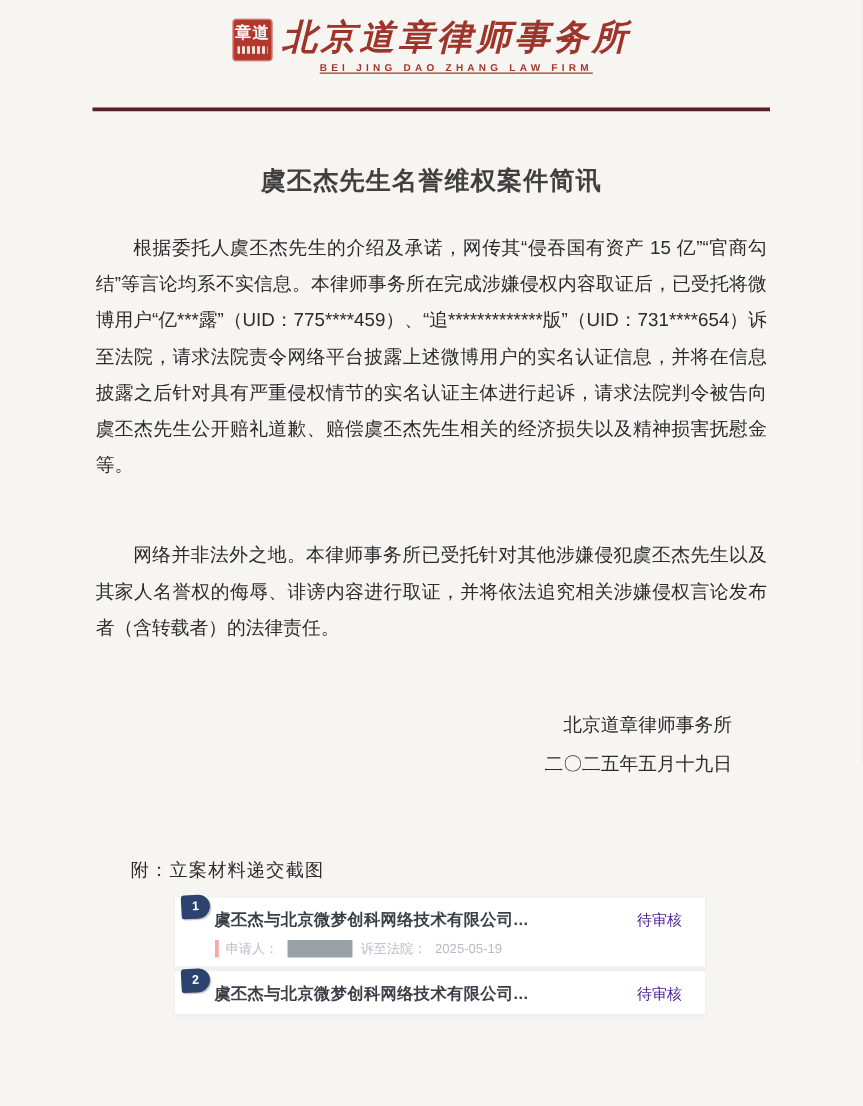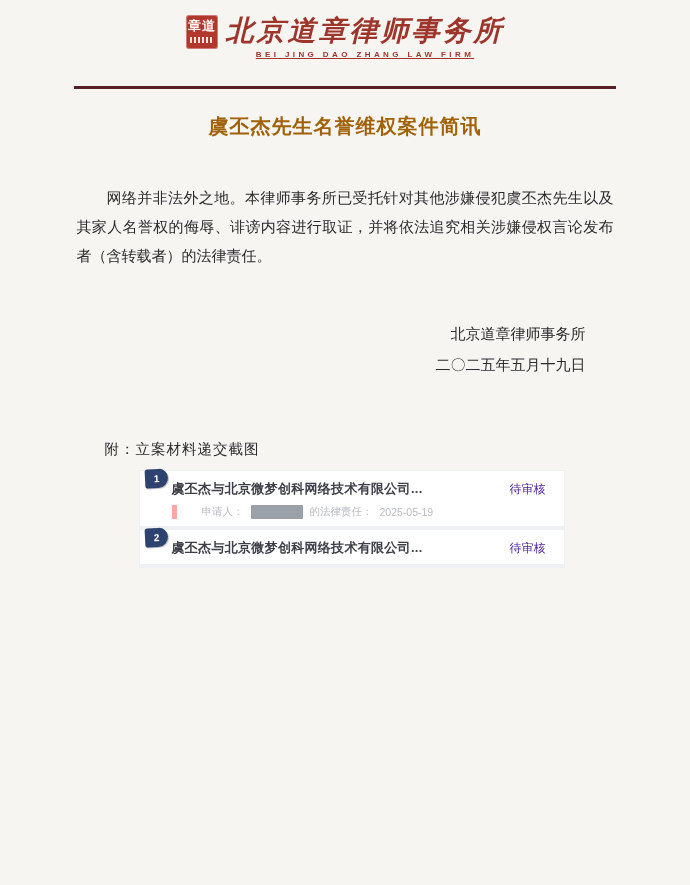--- a/index.html
+++ b/index.html
@@ -37,22 +37,22 @@
     color:#9e352b; font-size:28px; letter-spacing:3px; line-height:1.15;
   }
   .firm-en {
     color:#a3362c; font-size:8px; font-weight:bold;
     letter-spacing:3.4px; margin-top:3px; text-align:center; white-space:nowrap;text-decoration:underline;
   }
   .rule { width:542px; height:3px; background:#571f27; margin:27px auto 0; }
 
   
   .doc-title {
-    text-align:center; font-size:20px; font-weight:bold; color:#a16207;
-    letter-spacing:1px; margin-top:24px;
+    text-align:center; font-size:20px; font-weight:bold; color:#404040;
+    letter-spacing:1px; margin-top:42px;
   }
   .content { width:537px; margin:0 auto; }
   .content p {
     font-size:15px; line-height:29px; color:#2b2b2d;
     text-align:justify; text-indent:2em;
   }
   .p1 { margin-top:26px; }
   .p2 { margin-top:26px; }
   .p3 { margin-top:43px; }
 
@@ -82,21 +82,21 @@
     border-radius:3px 10px 11px 2px;
     transform:rotate(-3deg);
     box-shadow:1px 1px 1px rgba(0,0,0,.25);
   }
   .card-top { display:flex; justify-content:space-between; align-items:center; }
   .case-title { font-size:13px; font-weight:bold; color:#3c3f47; letter-spacing:.3px; }
   .status { font-size:12px; color:#4c1d95; padding-right:8px; flex:0 0 auto; }
   .detail {
     display:flex; align-items:center; gap:7px; margin-top:7px;
     font-size:10.5px; color:#b7bbc3;
-    border-left:5px solid #fca5a5; padding-left:25px;
+    border-left:3px solid #fca5a5; padding-left:6px;
   }
   .redact { width:52px; height:14px; background:#9aa0a8; border-radius:1px; }
 
   
   .page-footer {
     position:absolute; left:0; bottom:13px; width:100%;
     text-align:center; font-size:11.5px; color:#2b2b2d; letter-spacing:3px;
   }
 </style>
 </head>
@@ -117,41 +117,42 @@
         <div class="firm-cn">北京道章律师事务所</div>
         <div class="firm-en">BEI JING DAO ZHANG LAW FIRM</div>
       </div>
     </div>
     <div class="rule"></div>
   </header>
 
   <h1 class="doc-title">虞丕杰先生名誉维权案件简讯</h1>
 
   <main class="content">
+    <p class="p2">根据委托人虞丕杰先生的介绍及承诺，网传其“侵吞国有资产 15 亿”“官商勾结”等言论均系不实信息。本律师事务所在完成涉嫌侵权内容取证后，已受托将微博用户“亿***露”（UID：775****459）、“追*************版”（UID：731****654）诉至法院，请求法院责令网络平台披露上述微博用户的实名认证信息，并将在信息披露之后针对具有严重侵权情节的实名认证主体进行起诉，请求法院判令被告向虞丕杰先生公开赔礼道歉、赔偿虞丕杰先生相关的经济损失以及精神损害抚慰金等。</p>
     <p class="p3">网络并非法外之地。本律师事务所已受托针对其他涉嫌侵犯虞丕杰先生以及其家人名誉权的侮辱、诽谤内容进行取证，并将依法追究相关涉嫌侵权言论发布者（含转载者）的法律责任。</p>
 
     <div class="signature">
       <div>北京道章律师事务所</div>
       <div>二〇二五年五月十九日</div>
     </div>
 
     <div class="attach-label">附：立案材料递交截图</div>
 
     <div class="shots">
 
       <div class="card">
         <div class="badge">1</div>
         <div class="card-top">
           <div class="case-title">虞丕杰与北京微梦创科网络技术有限公司...</div>
           <div class="status">待审核</div>
         </div>
         <div class="detail">
           <span>申请人：</span>
           <span class="redact"></span>
-          <span>的法律责任：</span>
+          <span>诉至法院：</span>
           <span>2025-05-19</span>
         </div>
       </div>
 
       <div class="card">
         <div class="badge">2</div>
         <div class="card-top">
           <div class="case-title">虞丕杰与北京微梦创科网络技术有限公司...</div>
           <div class="status">待审核</div>
         </div>

